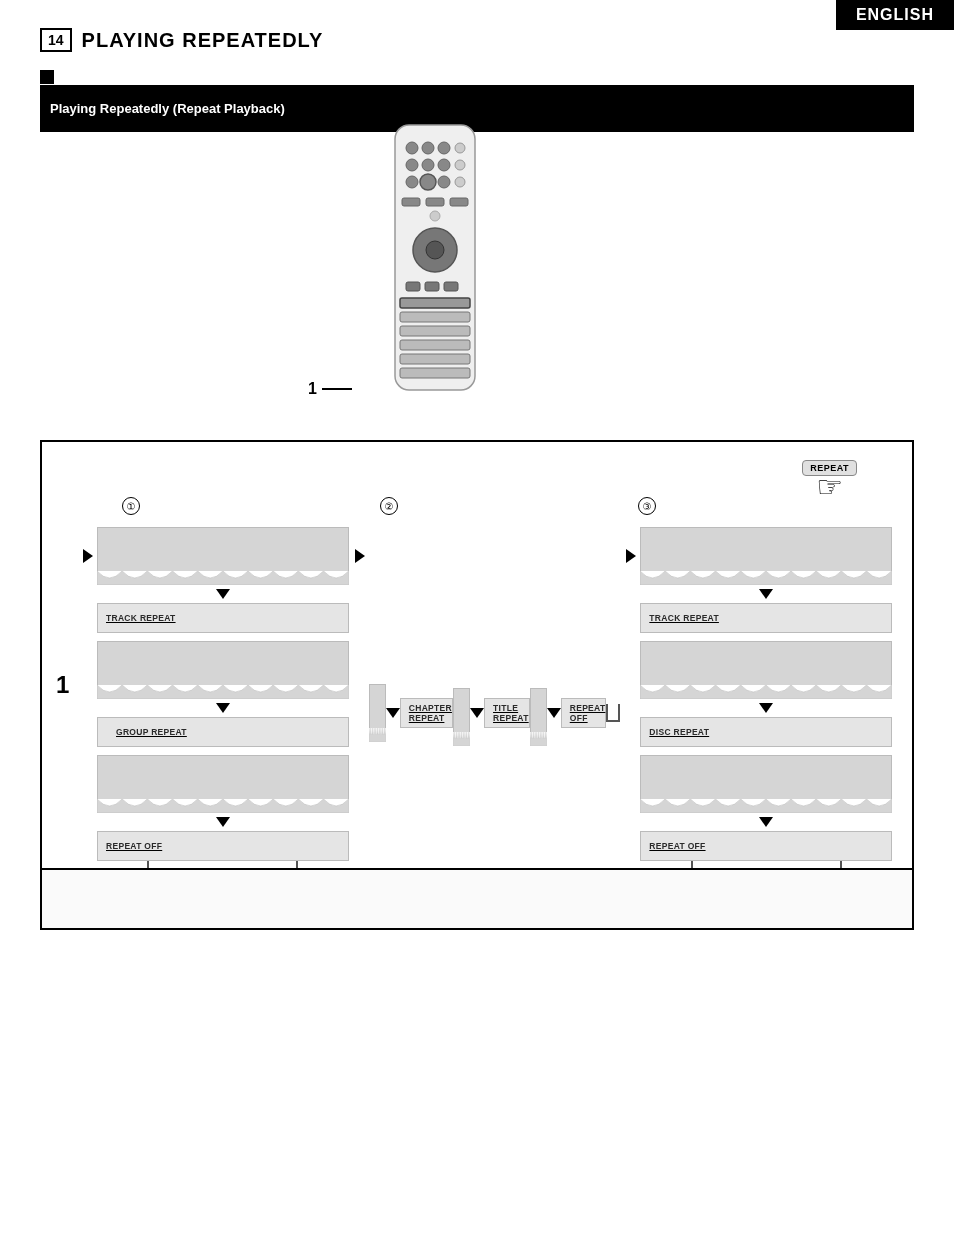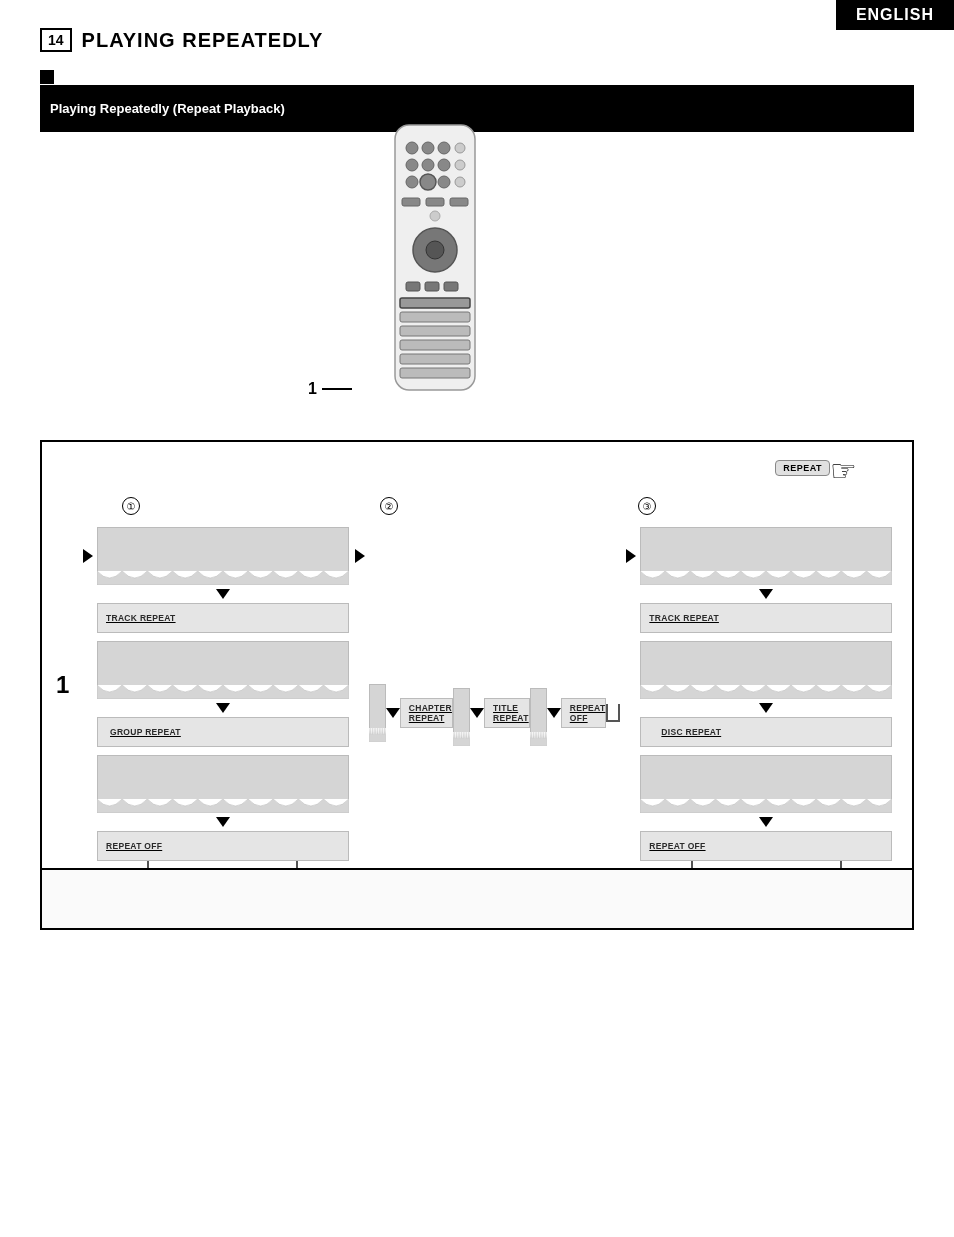--- a/index.html
+++ b/index.html
@@ -134,21 +134,21 @@
     <rect x="10" y="234" width="70" height="10" rx="2" fill="#bbb" stroke="#777" stroke-width="1"></rect>
     <rect x="10" y="248" width="70" height="10" rx="2" fill="#bbb" stroke="#777" stroke-width="1"></rect>
   </svg>
 </div>
 
 <div style="position:absolute; top:380px; left:308px; font-size:16px; font-weight:bold;">1</div>
 <div style="position:absolute; top:388px; left:322px; width:30px; height:2px; background:#000;"></div>
 
 <div style="position:absolute; top:440px; left:40px; right:40px; height:490px; border:2px solid #000;">
 
-  <div style="position:absolute; top:18px; right:55px; display:flex; flex-direction:row; align-items:flex-start;">
+  <div style="position:absolute; top:18px; right:55px; display:flex; flex-direction:column; align-items:center;">
     <div style="background:#e0e0e0; border:1.5px solid #888; border-radius:4px; padding:2px 7px; font-size:9px; font-weight:bold; letter-spacing:0.5px;">REPEAT</div>
 
     <div style="font-size:30px; margin-top:-4px; line-height:1;">☞</div>
   </div>
 
   <div style="position:absolute; left:14px; top:50%; transform:translateY(-50%); font-size:24px; font-weight:bold;">1</div>
 
   <div style="position:absolute; top:55px; left:80px; display:flex; width:820px; gap:240px;">
     <div style="width:18px;height:18px;border-radius:50%;border:1.5px solid #000;display:flex;align-items:center;justify-content:center;font-size:10px; background:#fff;">①</div>
     <div style="width:18px;height:18px;border-radius:50%;border:1.5px solid #000;display:flex;align-items:center;justify-content:center;font-size:10px; background:#fff;">②</div>
@@ -174,21 +174,21 @@
 
       <div style="width:100%; position:relative; margin-top:8px;">
         <div style="width:100%; height:44px; background:#d5d5d5; border:1px solid #bbb; border-bottom:none;"></div>
         <svg width="100%" height="14" viewBox="0 0 200 14" preserveAspectRatio="none" style="display:block;">
           <path d="M0,0 Q10,14 20,0 Q30,14 40,0 Q50,14 60,0 Q70,14 80,0 Q90,14 100,0 Q110,14 120,0 Q130,14 140,0 Q150,14 160,0 Q170,14 180,0 Q190,14 200,0 L200,14 L0,14 Z" fill="#d5d5d5" stroke="#bbb" stroke-width="0.5"></path>
         </svg>
       </div>
 
       <div style="width:0;height:0;border-left:7px solid transparent;border-right:7px solid transparent;border-top:10px solid #000;margin:4px 0;"></div>
 
-      <div style="width:100%; background:#e5e5e5; border:1px solid #bbb; height:30px; display:flex; align-items:center; padding-left:12px; font-size:8.5px; font-weight:bold; letter-spacing:0.3px; color:#2a2a2a;">GROUP REPEAT</div>
+      <div style="width:100%; background:#e5e5e5; border:1px solid #bbb; height:30px; display:flex; align-items:center; padding-left:18px; font-size:8.5px; font-weight:bold; letter-spacing:0.3px; color:#2a2a2a;">GROUP REPEAT</div>
 
       <div style="width:100%; position:relative; margin-top:8px;">
         <div style="width:100%; height:44px; background:#d5d5d5; border:1px solid #bbb; border-bottom:none;"></div>
         <svg width="100%" height="14" viewBox="0 0 200 14" preserveAspectRatio="none" style="display:block;">
           <path d="M0,0 Q10,14 20,0 Q30,14 40,0 Q50,14 60,0 Q70,14 80,0 Q90,14 100,0 Q110,14 120,0 Q130,14 140,0 Q150,14 160,0 Q170,14 180,0 Q190,14 200,0 L200,14 L0,14 Z" fill="#d5d5d5" stroke="#bbb" stroke-width="0.5"></path>
         </svg>
       </div>
 
       <div style="width:0;height:0;border-left:7px solid transparent;border-right:7px solid transparent;border-top:10px solid #000;margin:4px 0;"></div>
 
@@ -244,21 +244,21 @@
       <div style="width:0;height:0;border-left:7px solid transparent;border-right:7px solid transparent;border-top:10px solid #000;margin:4px 0;"></div>
       <div style="width:100%; background:#e5e5e5; border:1px solid #bbb; height:30px; display:flex; align-items:center; padding-left:8px; font-size:8.5px; font-weight:bold; letter-spacing:0.3px; color:#2a2a2a;">TRACK REPEAT</div>
 
       <div style="width:100%; position:relative; margin-top:8px;">
         <div style="width:100%; height:44px; background:#d5d5d5; border:1px solid #bbb; border-bottom:none;"></div>
         <svg width="100%" height="14" viewBox="0 0 200 14" preserveAspectRatio="none" style="display:block;">
           <path d="M0,0 Q10,14 20,0 Q30,14 40,0 Q50,14 60,0 Q70,14 80,0 Q90,14 100,0 Q110,14 120,0 Q130,14 140,0 Q150,14 160,0 Q170,14 180,0 Q190,14 200,0 L200,14 L0,14 Z" fill="#d5d5d5" stroke="#bbb" stroke-width="0.5"></path>
         </svg>
       </div>
       <div style="width:0;height:0;border-left:7px solid transparent;border-right:7px solid transparent;border-top:10px solid #000;margin:4px 0;"></div>
-      <div style="width:100%; background:#e5e5e5; border:1px solid #bbb; height:30px; display:flex; align-items:center; padding-left:20px; font-size:8.5px; font-weight:bold; letter-spacing:0.3px; color:#2a2a2a;">DISC REPEAT</div>
+      <div style="width:100%; background:#e5e5e5; border:1px solid #bbb; height:30px; display:flex; align-items:center; padding-left:8px; font-size:8.5px; font-weight:bold; letter-spacing:0.3px; color:#2a2a2a;">DISC REPEAT</div>
 
       <div style="width:100%; position:relative; margin-top:8px;">
         <div style="width:100%; height:44px; background:#d5d5d5; border:1px solid #bbb; border-bottom:none;"></div>
         <svg width="100%" height="14" viewBox="0 0 200 14" preserveAspectRatio="none" style="display:block;">
           <path d="M0,0 Q10,14 20,0 Q30,14 40,0 Q50,14 60,0 Q70,14 80,0 Q90,14 100,0 Q110,14 120,0 Q130,14 140,0 Q150,14 160,0 Q170,14 180,0 Q190,14 200,0 L200,14 L0,14 Z" fill="#d5d5d5" stroke="#bbb" stroke-width="0.5"></path>
         </svg>
       </div>
       <div style="width:0;height:0;border-left:7px solid transparent;border-right:7px solid transparent;border-top:10px solid #000;margin:4px 0;"></div>
       <div style="width:100%; background:#e5e5e5; border:1px solid #bbb; height:30px; display:flex; align-items:center; padding-left:8px; font-size:8.5px; font-weight:bold; letter-spacing:0.3px; color:#2a2a2a;">REPEAT OFF</div>
 

